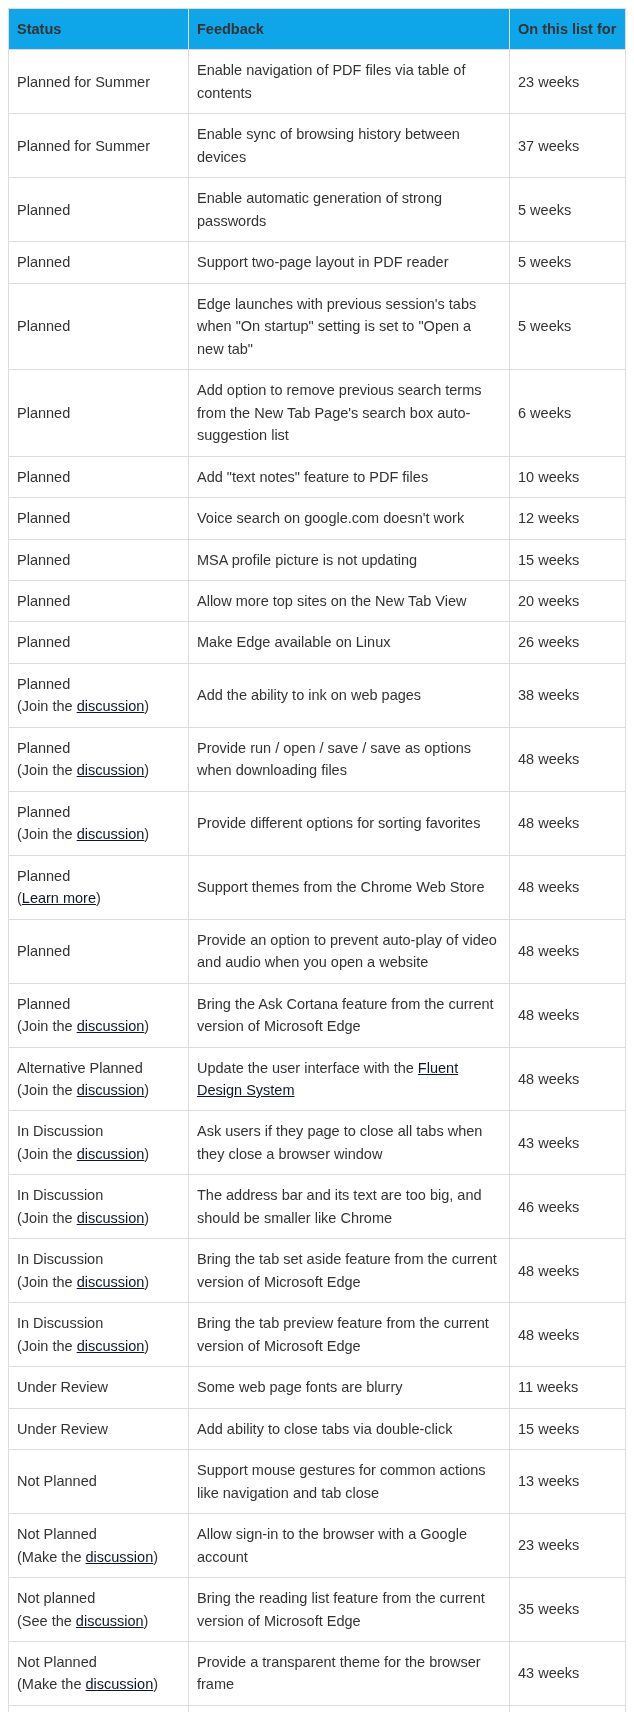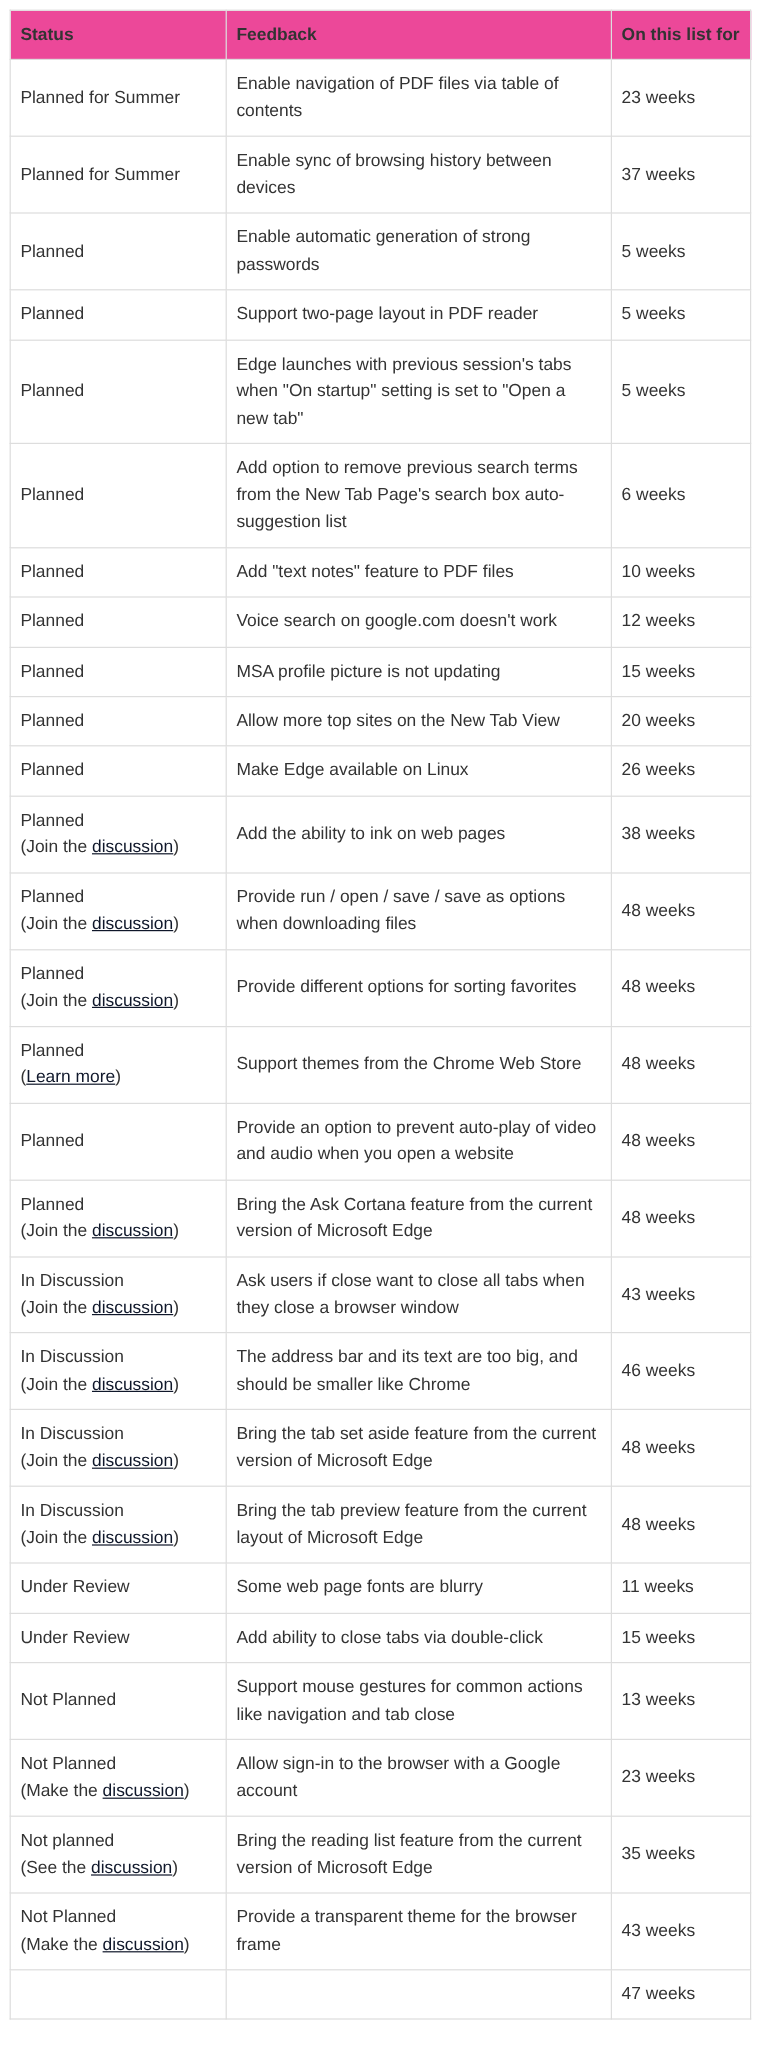--- a/index.html
+++ b/index.html
@@ -20,21 +20,21 @@
   th, td {
     border: 1px solid #ddd;
     padding: 9px 8px;
     text-align: left;
     vertical-align: middle;
     word-wrap: break-word;
     line-height: 1.55;
   }
   th {
     font-weight: 600;
-    background: #ec4899;
+    background: #0ea5e9;
   }
   col.c-status   { width: 180px; }
   col.c-feedback { width: auto; }
   col.c-duration { width: 116px; }
   a {
     color: #0f172a;
     text-decoration: underline;
   }
 </style>
 </head>
@@ -133,37 +133,42 @@
         <td><span>Planned</span></td>
         <td><span>Provide an option to prevent auto-play of video and audio when you open a website</span></td>
         <td>48 weeks</td>
       </tr>
       <tr>
         <td><span>Planned</span><br><span>(Join the </span><a href="#">discussion</a><span>)</span></td>
         <td><span>Bring the Ask Cortana feature from the current version of Microsoft Edge</span></td>
         <td>48 weeks</td>
       </tr>
       <tr>
-        <td><span>In Discussion</span><br><span>(Join the </span><a href="#">discussion</a><span>)</span></td>
-        <td><span>Ask users if close want to close all tabs when they close a browser window</span></td>
+        <td><span>Alternative Planned</span><br><span>(Join the </span><a href="#">discussion</a><span>)</span></td>
+        <td><span>Update the user interface with the </span><a href="#">Fluent Design System</a></td>
+        <td>48 weeks</td>
+      </tr>
+      <tr>
+        <td><span>In Discussion</span><br><span>(Join the </span><a href="#">discussion</a><span>)</span></td>
+        <td><span>Ask users if they page to close all tabs when they close a browser window</span></td>
         <td>43 weeks</td>
       </tr>
       <tr>
         <td><span>In Discussion</span><br><span>(Join the </span><a href="#">discussion</a><span>)</span></td>
         <td><span>The address bar and its text are too big, and should be smaller like Chrome</span></td>
         <td>46 weeks</td>
       </tr>
       <tr>
         <td><span>In Discussion</span><br><span>(Join the </span><a href="#">discussion</a><span>)</span></td>
         <td><span>Bring the tab set aside feature from the current version of Microsoft Edge</span></td>
         <td>48 weeks</td>
       </tr>
       <tr>
         <td><span>In Discussion</span><br><span>(Join the </span><a href="#">discussion</a><span>)</span></td>
-        <td><span>Bring the tab preview feature from the current layout of Microsoft Edge</span></td>
+        <td><span>Bring the tab preview feature from the current version of Microsoft Edge</span></td>
         <td>48 weeks</td>
       </tr>
       <tr>
         <td><span>Under Review</span></td>
         <td><span>Some web page fonts are blurry</span></td>
         <td>11 weeks</td>
       </tr>
       <tr>
         <td><span>Under Review</span></td>
         <td><span>Add ability to close tabs via double-click</span></td>

